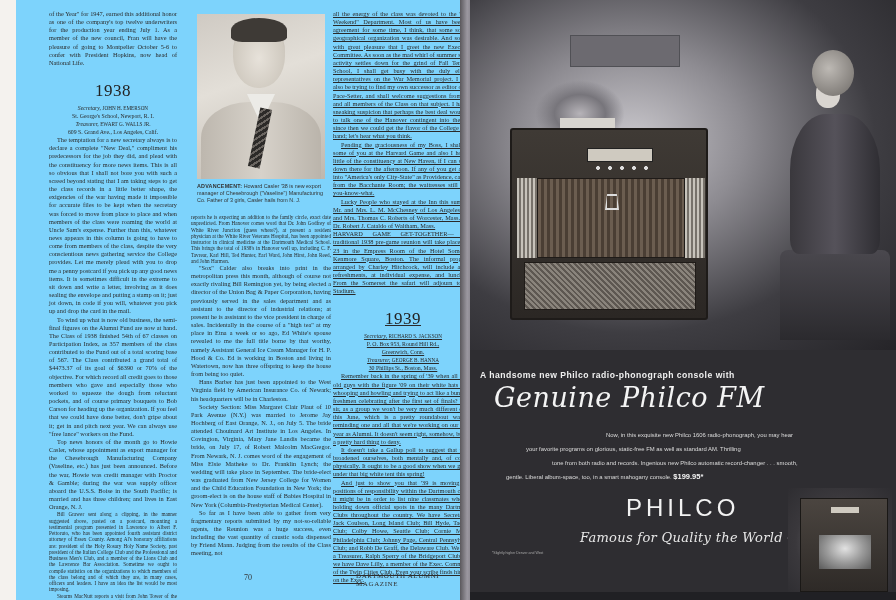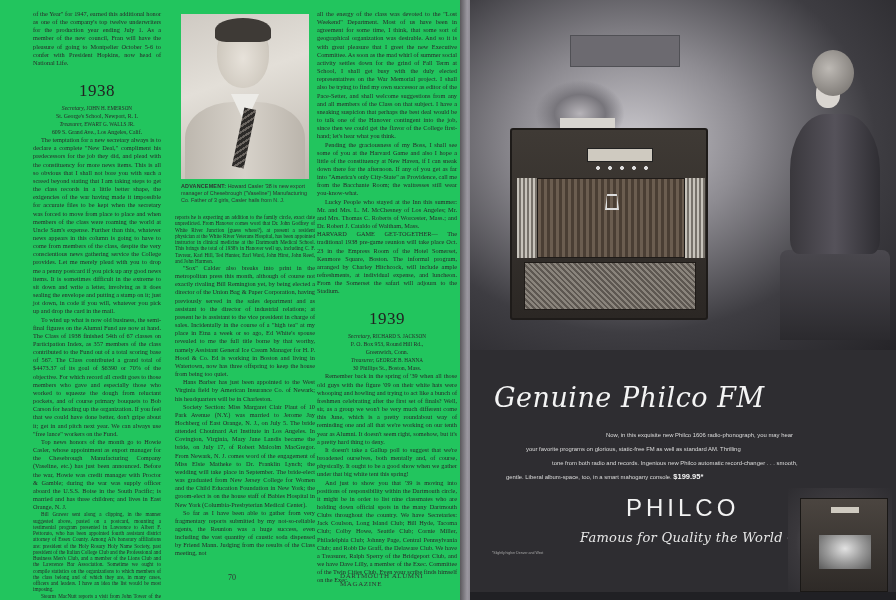--- a/index.html
+++ b/index.html
@@ -1,27 +1,27 @@
 <!DOCTYPE html>
 <html><head>
 <meta charset="utf-8">
 <style>
   * { box-sizing: border-box; margin: 0; padding: 0; }
   html, body { width: 896px; height: 600px; overflow: hidden; background: #f4f2ee; }
   body { position: relative; font-family: "Liberation Serif", "DejaVu Serif", serif; color: #222; }
 
-  .page-left { position: absolute; left: 0; top: 0; width: 460px; height: 600px; background: #22c55e; }
+  .page-left { position: absolute; left: 16px; top: 0; width: 460px; height: 600px; background: #7dd3fc; }
   .col { position: absolute; font-size: 6.3px; line-height: 8.15px; text-align: justify; color: #2a2a2a; }
   .col p { text-indent: 8px; margin: 0; }
   .col p.noindent { text-indent: 0; }
   .col p.small { font-size: 5.2px; line-height: 6.25px; }
 
   .col-1 { left: 33px; top: 10px; width: 128px; }
   .col-2 { left: 175px; top: 10px; width: 140px; }
-  .col-3 { left: 317px; top: 10px; width: 140px; }
+  .col-3 { left: 317px; top: 10px; width: 140px; text-decoration: underline; }
 
   .year-head { text-align: center; font-size: 17px; line-height: 20px; margin: 14px 0 3px; color: #222; letter-spacing: 0.5px; }
   .officer { text-align: center; font-size: 5.8px; line-height: 8px; text-indent: 0 !important; }
   .officer .role { font-style: italic; }
   .officer .nm { font-variant: small-caps; font-size: 5.2px; }
 
   .photo { width: 128px; height: 165px; background: linear-gradient(160deg,#cfcac3 0%,#e3dfd8 40%,#bdb7ae 100%); position: relative; overflow: hidden; margin-left: 6px; margin-top: 4px; }
   .photo .head { position: absolute; left: 36px; top: 8px; width: 52px; height: 66px; border-radius: 45% 45% 48% 48%; background: radial-gradient(ellipse at 50% 55%, #e7e2da 0%, #cfc9bf 70%, #8f8a83 100%); }
   .photo .hair { position: absolute; left: 34px; top: 4px; width: 56px; height: 24px; border-radius: 50% 50% 20% 20%; background: #3e3a36; }
   .photo .jacket { position: absolute; left: 4px; top: 88px; width: 120px; height: 90px; border-radius: 40% 40% 0 0; background: linear-gradient(90deg,#bdb7ae,#d7d2ca,#bab4ab); }
@@ -159,20 +159,21 @@
       <div class="grille"></div>
     </div>
     <div class="woman">
       <div class="chair"></div>
       <div class="body"></div>
       <div class="face"></div>
       <div class="hairdo"></div>
     </div>
   </div>
 
+  <div class="ad-tagline">A handsome new Philco radio-phonograph console with</div>
   <div class="ad-script">Genuine Philco FM</div>
 
   <div class="ad-body">
     <div class="l1">Now, in this exquisite new Philco 1606 radio-phonograph, you may hear</div>
     <div class="l2">your favorite programs on glorious, static-free FM as well as standard AM. Thrilling</div>
     <div class="l3">tone from both radio and records. Ingenious new Philco automatic record-changer . . . smooth,</div>
     <div class="l4">
       <span>gentle. Liberal album-space, too, in a smart mahogany console.</span>
       <span class="ad-price">$199.95*</span>
     </div>

